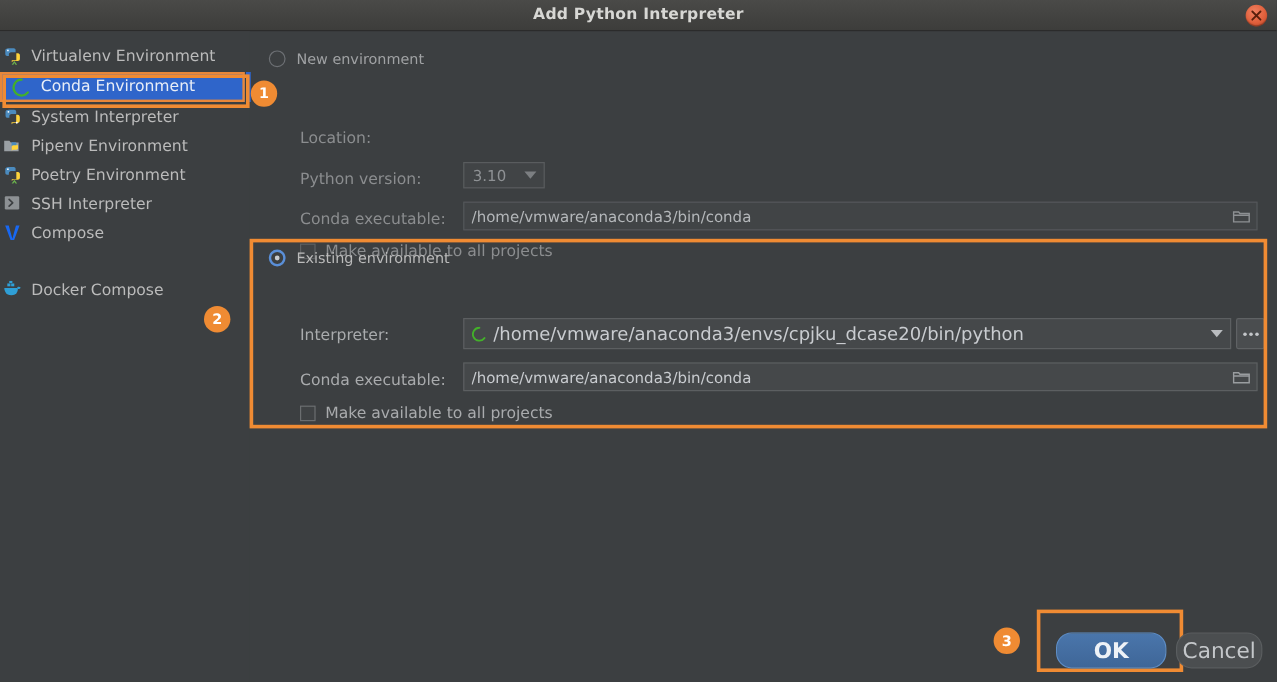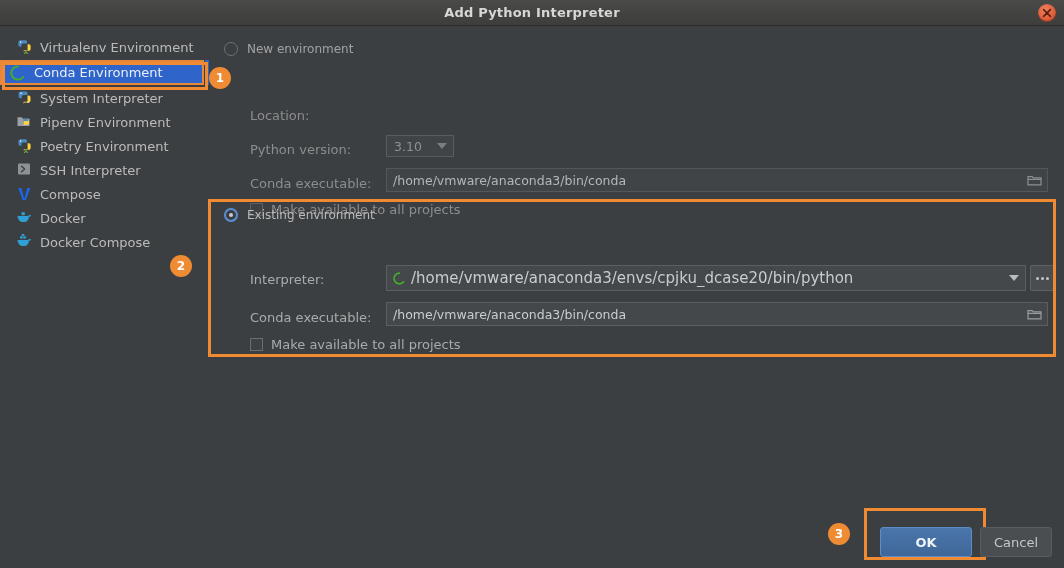--- a/index.html
+++ b/index.html
@@ -33,21 +33,21 @@
   .close-btn svg { position: absolute; left: 4px; top: 4px; }
 
   
   .sidebar {
     position: absolute; left: 0; top: 26px; width: 208px; height: 542px;
     background: #3c3f41;
   }
   .side-item {
     position: absolute; left: 0; width: 204px; height: 22px;
     display: flex; align-items: center; cursor: pointer;
-    font-size: 13px; color: #bbbbbb; padding-left: 16px;
+    font-size: 13px; color: #bbbbbb; padding-left: 2px;
   }
   .side-item .ico { width: 17px; height: 16px; margin-right: 7px; flex: 0 0 17px;
                     position: relative; display: inline-block; }
   .side-item.selected {
     background: #2f65ca;
     color: #e9eef7;
     border: 2px solid #e8873a;
     width: 204px; height: 25px;
     padding-left: 8px;
   }
@@ -121,23 +121,23 @@
   .hl { position: absolute; border: 3px solid #f08b33; pointer-events: none; }
   .badge {
     position: absolute; width: 22px; height: 22px; border-radius: 50%;
     background: #ef8b33; color: #fff; font-size: 12px; font-weight: bold;
     display: flex; align-items: center; justify-content: center;
     font-family: "DejaVu Sans", "Liberation Sans", sans-serif;
   }
 
   
   .btn {
-    position: absolute; height: 30px; border-radius: 3px;
+    position: absolute; height: 30px; border-radius: 13px;
     display: flex; align-items: center; justify-content: center;
-    font-size: 13px; cursor: pointer; border: 1px solid #5a5d5f;
+    font-size: 18px; cursor: pointer; border: 1px solid #5a5d5f;
     background: #4b4e50; color: #c4c7ca;
   }
   .btn.primary {
     background: linear-gradient(to bottom, #4a76ab 0%, #3f6698 100%);
     border: 1px solid #5d8dc6; color: #eef2f7; font-weight: bold;
   }
 </style>
 </head>
 <body>
 
@@ -223,30 +223,20 @@
 
     <div class="side-item" style="top:157px">
       <span class="ico">
         <svg width="16" height="16" viewBox="0 0 16 16">
           <path d="M2.3 2h3l3 11 3-11h3l-4.5 12h-3z" fill="#1868f2"></path>
         </svg>
       </span>
       <span>Compose</span>
     </div>
 
-    <div class="side-item" style="top:181px">
-      <span class="ico">
-        <svg width="17" height="14" viewBox="0 0 17 14">
-          <rect x="5.6" y="2.2" width="3.2" height="3" fill="#2f9fd6"></rect>
-          <path d="M1.6 6h11.2c.4 1.9-.4 4.3-2.4 5.4-1.7.9-4.2.9-6 0C2.5 10.2 1.5 8 1.6 6z" fill="#2f9fd6"></path>
-          <path d="M12.3 5.3c1.1-.6 2.2-.4 2.9.2-.3.9-1.2 1.4-2.3 1.3z" fill="#2f9fd6"></path>
-        </svg>
-      </span>
-      <span>Docker</span>
-    </div>
 
     <div class="side-item" style="top:205px">
       <span class="ico">
         <svg width="17" height="14" viewBox="0 0 17 14">
           <rect x="4.1" y="2.2" width="2.6" height="2.4" fill="#2f9fd6"></rect>
           <rect x="7.3" y="2.2" width="2.6" height="2.4" fill="#2f9fd6"></rect>
           <rect x="5.7" y="0" width="2.6" height="1.9" fill="#2f9fd6"></rect>
           <path d="M1.6 6h11.2c.4 1.9-.4 4.3-2.4 5.4-1.7.9-4.2.9-6 0C2.5 10.2 1.5 8 1.6 6z" fill="#2f9fd6"></path>
           <path d="M12.3 5.3c1.1-.6 2.2-.4 2.9.2-.3.9-1.2 1.4-2.3 1.3z" fill="#2f9fd6"></path>
         </svg>

